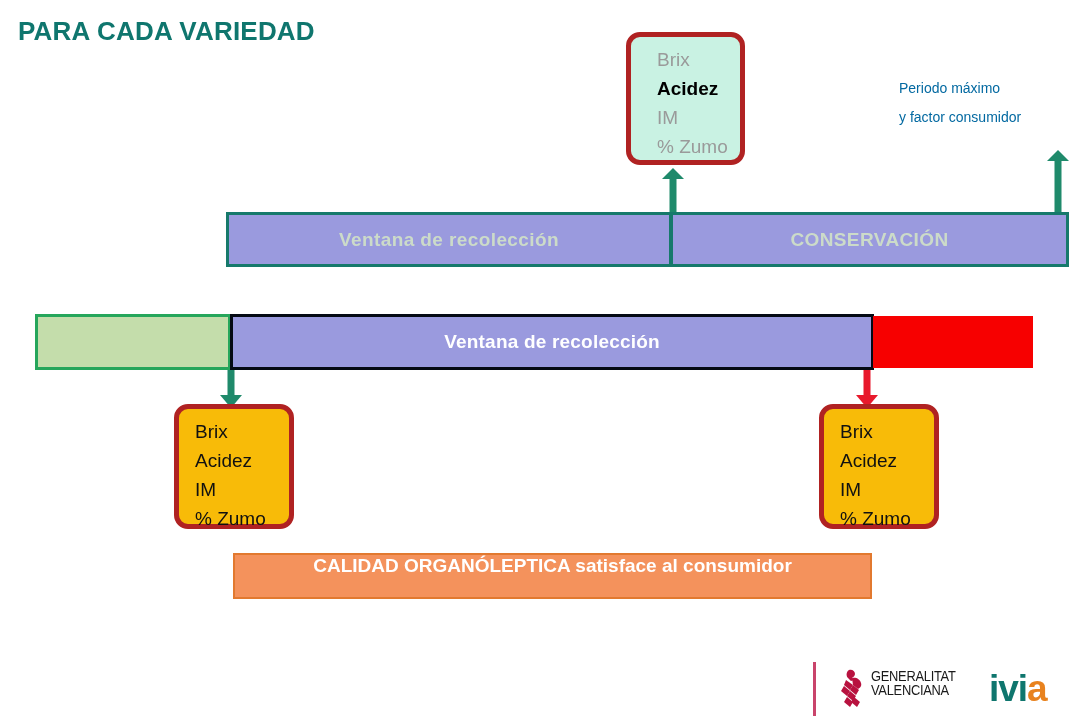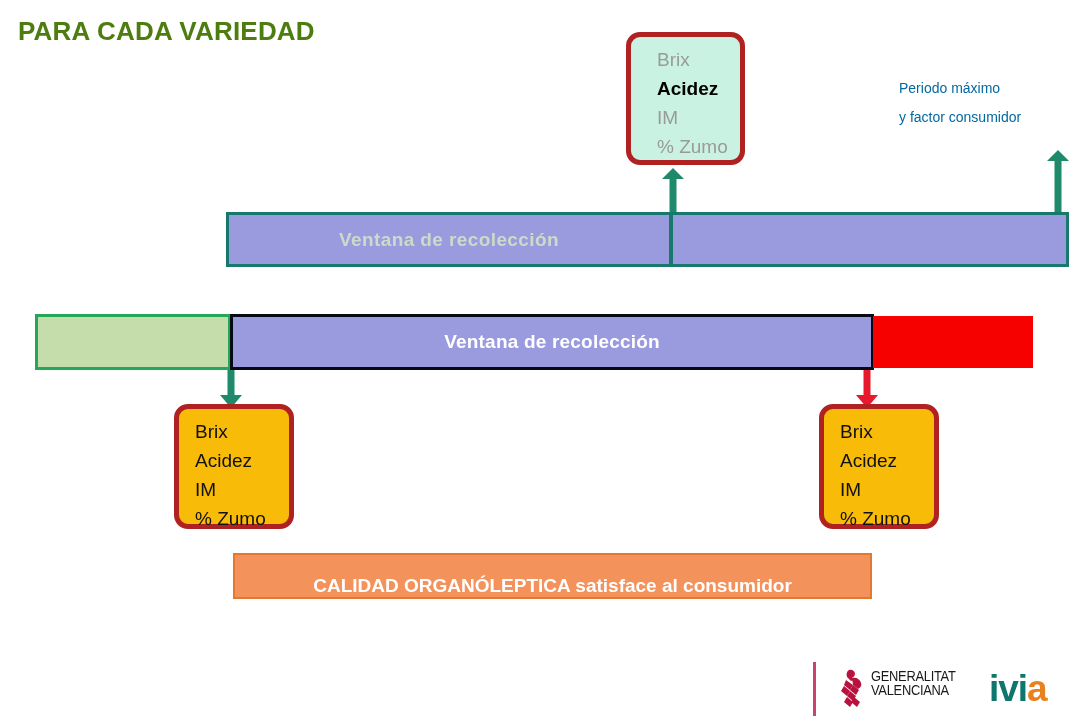--- a/index.html
+++ b/index.html
@@ -19,21 +19,21 @@
     overflow: hidden;
   }
 
   
   #page-title {
     position: absolute;
     left: 18px;
     top: 16px;
     font-size: 26px;
     font-weight: bold;
-    color: #4d7c0f;
+    color: #0f766e;
     letter-spacing: 0.2px;
     white-space: nowrap;
   }
 
   
   #acidez-box {
     position: absolute;
     left: 626px;
     top: 32px;
     width: 119px;
@@ -261,21 +261,21 @@
   #quality-banner {
     position: absolute;
     left: 233px;
     top: 553px;
     width: 639px;
     height: 46px;
     background: #f4925c;
     border: 2px solid #e2792f;
     box-sizing: border-box;
     display: flex;
-    align-items: flex-end;
+    align-items: flex-start;
     justify-content: center;
   }
   #quality-banner .banner-text {
     font-size: 19px;
     font-weight: bold;
     color: #ffffff;
     white-space: nowrap;
   }
 
   
@@ -365,20 +365,23 @@
     <div class="arrow-head"></div>
   </div>
   <div class="arrow-down" id="arrow-down-right">
     <div class="arrow-shaft"></div>
     <div class="arrow-head"></div>
   </div>
 
   <div id="upper-bar">
     <div class="seg" id="upper-seg-ventana">
       <span class="seg-label">Ventana de recolección</span>
+    </div>
+    <div class="seg" id="upper-seg-conservacion">
+      <span class="seg-label">CONSERVACIÓN</span>
     </div>
   </div>
 
   <div id="lower-bar">
     <div id="lower-seg-pre"></div>
     <div id="lower-seg-window">
       <span class="seg-label">Ventana de recolección</span>
     </div>
     <div id="lower-seg-post"></div>
   </div>

